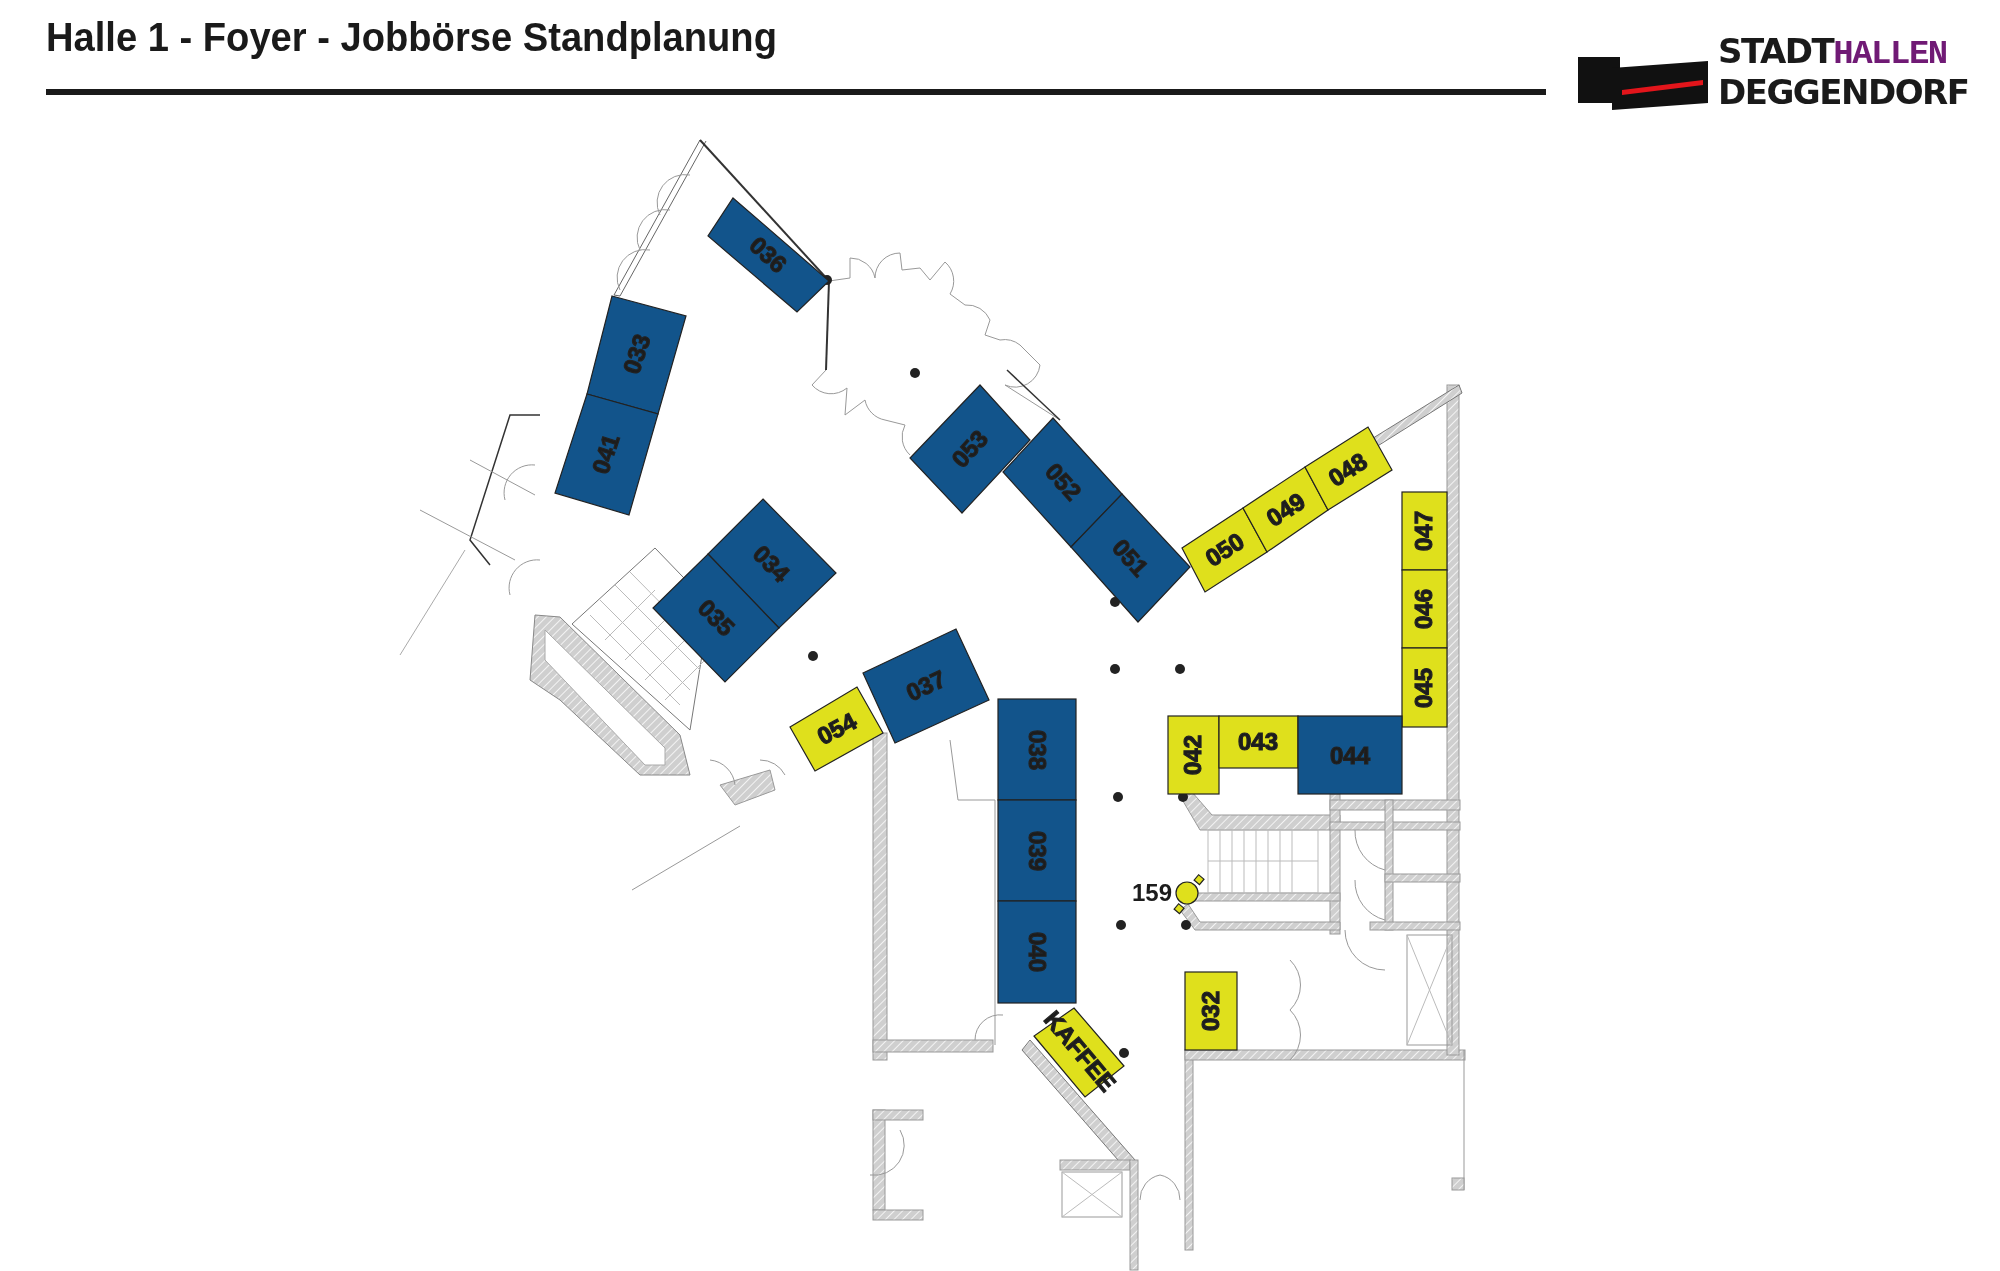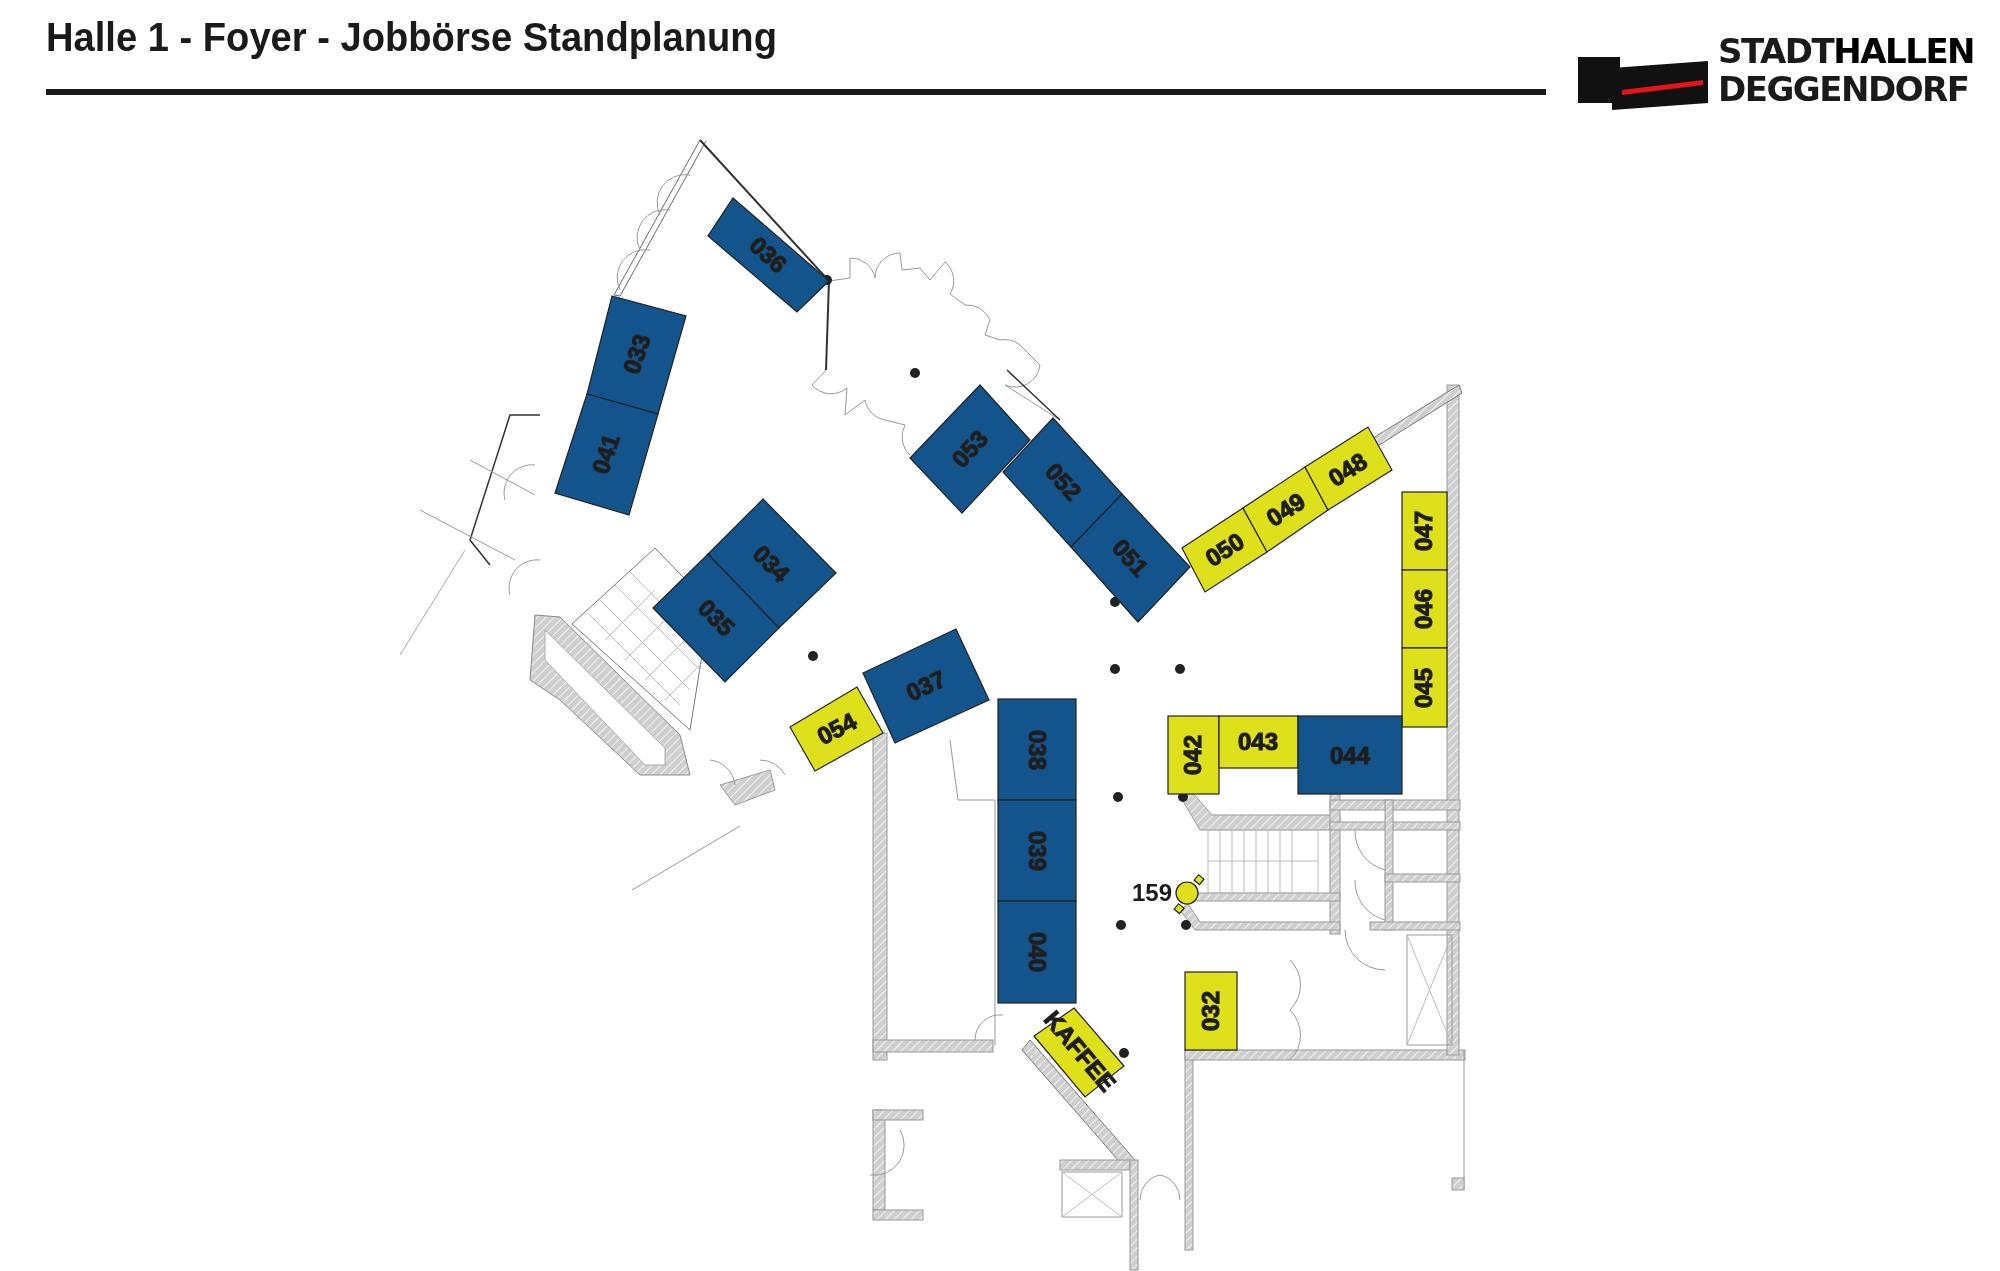--- a/index.html
+++ b/index.html
@@ -1,21 +1,21 @@
 <!DOCTYPE html>
 <html><head>
 <meta charset="utf-8">
 <style>
   html, body { margin:0; padding:0; background:#ffffff; }
   body { width:2000px; height:1271px; position:relative; overflow:hidden; font-family:"Liberation Sans", sans-serif; }
   .title { position:absolute; left:46px; top:14px; font-size:41px; font-weight:bold; color:#1a1a1a; letter-spacing:0px; transform:scaleX(0.93); transform-origin:left top; white-space:nowrap; }
   .title-rule { position:absolute; left:46px; top:89px; width:1500px; height:6px; background:#1a1a1a; }
   .logo { position:absolute; left:1578px; top:30px; width:400px; height:90px; }
   .logo-text { position:absolute; left:140px; top:2px; font-family:"DejaVu Sans", sans-serif; font-weight:bold; font-size:34px; line-height:38px; color:#1a1a1a; letter-spacing:-1.5px; }
-  .logo-text .red { color:#000000; }
+  .logo-text .red { color:#701a75;font-family:Liberation Mono, monospace; }
   svg.plan { position:absolute; left:0; top:0; }
   .booth-label { font-family:"Liberation Sans", sans-serif; font-weight:bold; font-size:24px; fill:#1c1c1c; }
 </style>
 </head>
 <body>
 
 <div class="title">Halle 1 - Foyer - Jobbörse Standplanung</div>
 <div class="title-rule"></div>
 
 <div class="logo">

